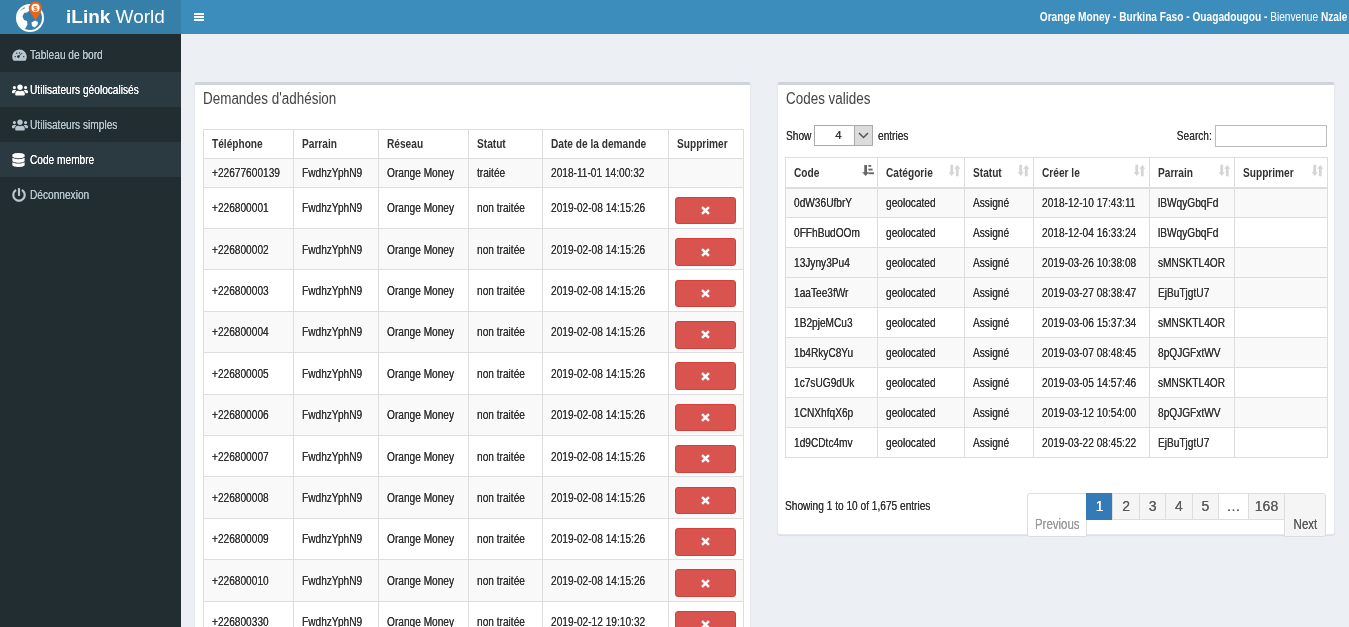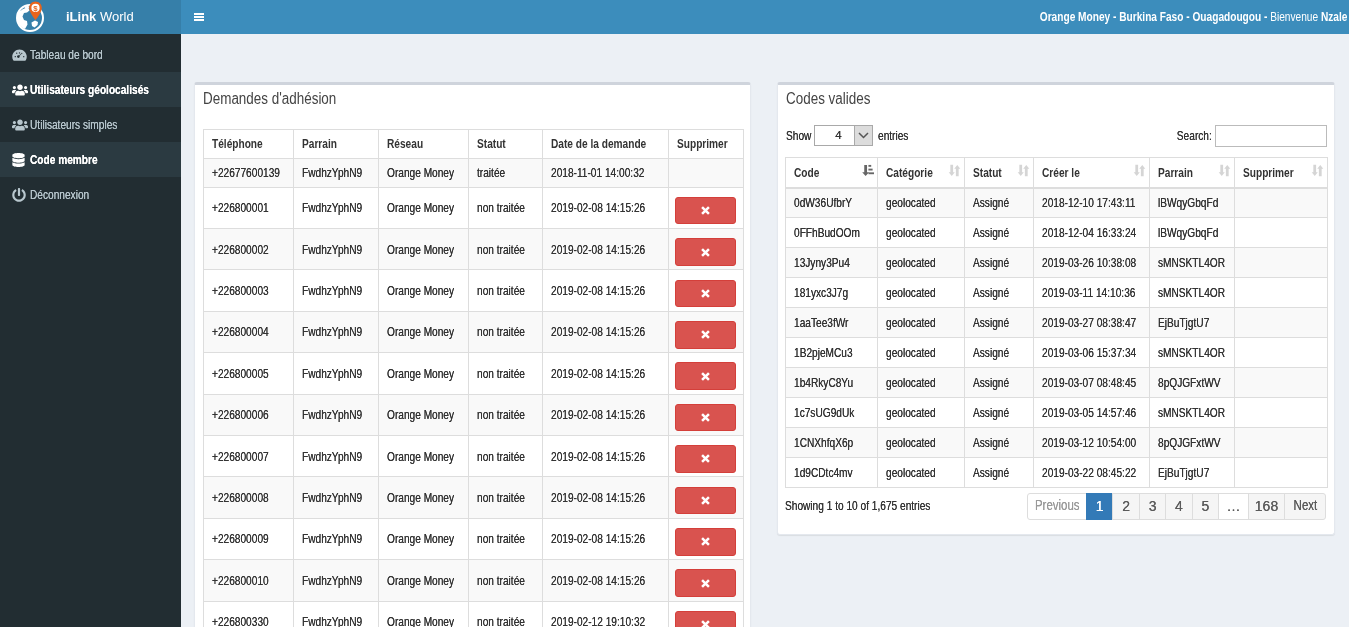--- a/index.html
+++ b/index.html
@@ -6,33 +6,33 @@
 html,body { width:1349px; height:627px; overflow:hidden; }
 body { font-family:"Liberation Sans",sans-serif; background:#ecf0f5; position:relative; color:#333; }
 .cx { display:inline-block; transform:scaleX(.78); transform-origin:0 50%; white-space:nowrap; }
 .cxc { display:inline-block; transform:scaleX(.82); transform-origin:50% 50%; white-space:nowrap; }
 td .cx, .info .cx, .ctl .cx, .srl .cx, .sel .v, .mi .lbl .cx, .pag a { text-shadow:0 0 0.55px currentColor; }
 
 
 .nav { position:absolute; left:0; top:0; width:1349px; height:34px; background:#3c8dbc; }
 .logo { position:absolute; left:0; top:0; width:181px; height:34px; background:#367fa9; }
 .logo svg { position:absolute; left:0px; top:0px; }
-.logotext { position:absolute; left:66px; top:0; height:26px; line-height:34px; color:#fff; font-size:13px; white-space:nowrap; }
+.logotext { position:absolute; left:66px; top:0; height:26px; line-height:34px; color:#fff; font-size:19px; white-space:nowrap; }
 .burger { position:absolute; left:193.5px; top:13px; width:10.5px; height:8px; }
 .burger div { height:1.9px; background:#fff; margin-bottom:1.35px; }
 .navr { position:absolute; right:2px; top:0; height:22px; line-height:34px; color:#fff; font-size:13px; font-weight:bold; white-space:nowrap; }
 .navr .cx { transform-origin:100% 50%; }
 
 
 .sidebar { position:absolute; left:0; top:34px; width:181px; height:593px; background:#222d32; }
 .sm { padding-top:3px; }
 .mi { height:35px; line-height:35px; position:relative; color:#b8c7ce; font-size:13px; }
 .mi svg { position:absolute; left:12px; top:50%; transform:translateY(-50%); }
 .mi .lbl { position:absolute; left:30px; top:0; }
-.mi.act { background:#2b3a41; color:#fff; font-weight:bold; }
+.mi.act { background:#2b3a41; color:#fff; font-weight:normal; }
 
 
 h1 { position:absolute; left:196px; top:49px; font-size:23.5px; font-weight:normal; color:#000000;margin-top:33px; }
 h1 .cx { transform:scaleX(.755); }
 .box { position:absolute; background:#fff; border:1px solid #e4e8ee; border-top:3px solid #cfd4dc; border-radius:3px; box-shadow:0 1px 1px rgba(0,0,0,.08); }
 .boxL { left:193.5px; top:81.5px; width:557px; height:600px; }
 .boxR { left:776.5px; top:81.5px; width:558px; height:453px; }
 .bt { position:absolute; left:8px; top:5.5px; font-size:16px; color:#444; white-space:nowrap; }
 .bt .cx { transform:scaleX(.84); }
 
@@ -64,21 +64,21 @@
 .sel .v { position:absolute; left:0; top:0; width:47px; height:19px; line-height:19px; text-align:center; font-size:11.5px; }
 .shw { left:8px; top:43px;text-align:center; }
 .ent { left:100px; top:43px; }
 .srl { position:absolute; right:122px; top:43px; font-size:13px; }
 .srl .cx { transform-origin:100% 50%; }
 .sri { position:absolute; right:7px; top:40.5px; width:112px; height:22px; border:1px solid #bbb; background:#fff; }
 
 .info { position:absolute; left:7.5px; top:413px; font-size:13px; color:#333; }
 .pag { position:absolute; right:7.5px; top:408.5px; height:27px; font-size:14px; }
 .pag a { display:inline-block; float:left; min-width:27.4px; height:27px; line-height:19px; padding:3px 0; text-align:center; border:1px solid #ddd; margin-left:-1px; background:#f5f5f5; color:#5a5a5a; }
-.pag a.w { min-width:0; padding:2px 0; }
+.pag a.w { min-width:0; padding:21px 0; }
 .pag a.prv { width:60px; }
 .pag a.nxt { width:42px; }
 .pag a.first { border-radius:3px 0 0 3px; margin-left:0; }
 .pag a.last { border-radius:0 3px 3px 0; }
 .pag a.on { background:#337ab7; border-color:#337ab7; color:#fff; }
 .pag a.dis { color:#9a9a9a; background:#fff; }
 .pag a.ell { background:#fff; }
 </style>
 </head>
 <body>
@@ -396,28 +396,20 @@
           <td></td>
         </tr>
     <tr class="odd">
           <td><span class="cx">13Jyny3Pu4</span></td>
           <td><span class="cx">geolocated</span></td>
           <td><span class="cx">Assigné</span></td>
           <td><span class="cx">2019-03-26 10:38:08</span></td>
           <td><span class="cx">sMNSKTL4OR</span></td>
           <td></td>
         </tr>
-    <tr>
-          <td><span class="cx">181yxc3J7g</span></td>
-          <td><span class="cx">geolocated</span></td>
-          <td><span class="cx">Assigné</span></td>
-          <td><span class="cx">2019-03-11 14:10:36</span></td>
-          <td><span class="cx">sMNSKTL4OR</span></td>
-          <td></td>
-        </tr>
     <tr class="odd">
           <td><span class="cx">1aaTee3fWr</span></td>
           <td><span class="cx">geolocated</span></td>
           <td><span class="cx">Assigné</span></td>
           <td><span class="cx">2019-03-27 08:38:47</span></td>
           <td><span class="cx">EjBuTjgtU7</span></td>
           <td></td>
         </tr>
     <tr>
           <td><span class="cx">1B2pjeMCu3</span></td>

